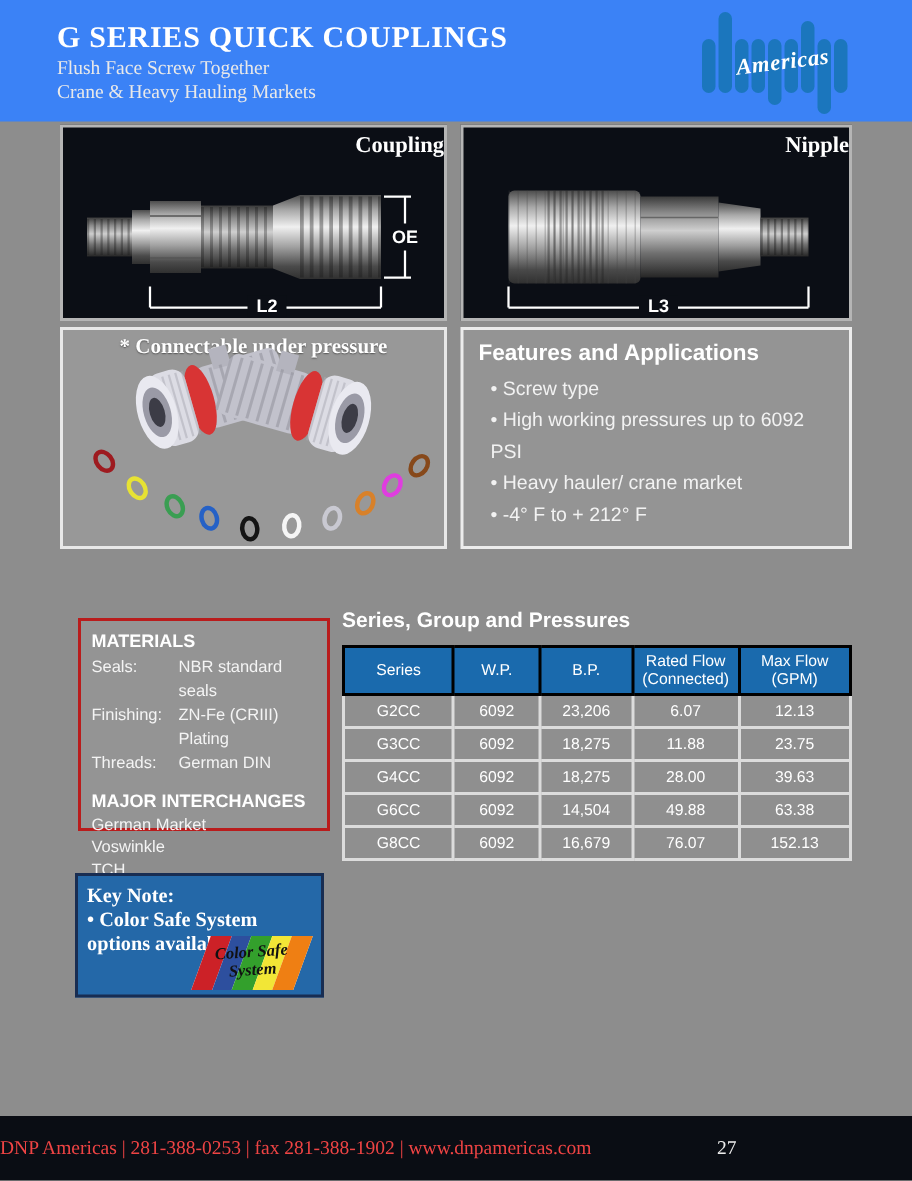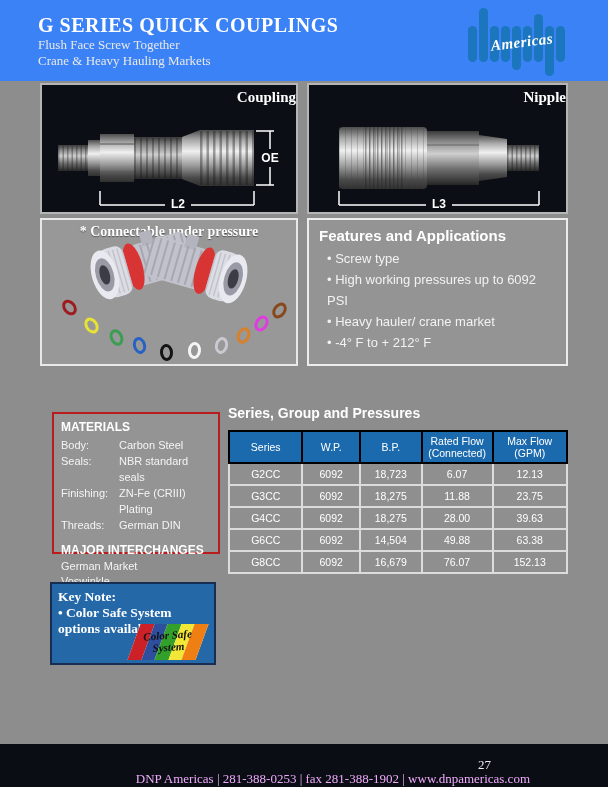--- a/index.html
+++ b/index.html
@@ -52,21 +52,21 @@
   .keynote{position:absolute;left:50px;top:582px;width:166px;height:83px;background:#2468a8;border:2px solid #182d52;box-sizing:border-box;padding:4px 6px;}
   .keynote .kt{color:#fff;font-family:"Liberation Serif",serif;font-weight:bold;font-size:13.5px;line-height:17px;}
   .keynote .kx{color:#fff;font-family:"Liberation Serif",serif;font-weight:bold;font-size:13.5px;line-height:16px;}
   .cs-logo{position:absolute;right:4px;bottom:3px;width:84px;height:36px;}
   .cs-stripes{position:absolute;left:8px;top:0;width:68px;height:36px;transform:skewX(-20deg);display:flex;background:#fff;}
   .cs-stripes div{flex:1;}
   .cs-text{position:absolute;left:0;top:5px;width:84px;text-align:center;color:#111;font-family:"Liberation Serif",serif;font-style:italic;font-size:11px;line-height:12px;font-weight:bold;transform:rotate(-4deg);}
 
   
   .footer{position:absolute;left:0;top:744px;width:608px;height:43px;background:#0a0d14;}
-  .footer .ftext{position:absolute;left:0;top:27px;width:530px;text-align:right;color:#f0abfc;font-family:"Liberation Serif",serif;font-size:13px;}
+  .footer .ftext{position:absolute;left:0;top:13px;width:530px;text-align:left;color:#ef4444;font-family:"Liberation Serif",serif;font-size:13px;}
   .footer .fpage{position:absolute;left:478px;top:13px;color:#ececec;font-family:"Liberation Serif",serif;font-size:13px;}
 </style>
 </head>
 <body>
 
 <div class="page">
 
   <svg width="0" height="0" style="position:absolute">
     <defs>
       <linearGradient id="gMetal" x1="0" y1="0" x2="0" y2="1">
@@ -210,24 +210,20 @@
       <li>Screw type</li>
       <li>High working pressures up to 6092 PSI</li>
       <li>Heavy hauler/ crane market</li>
       <li>-4° F to + 212° F</li>
     </ul>
   </div>
 
   <div class="materials">
     <div class="hd">MATERIALS</div>
     <div class="mrow">
-      <span class="lab">Body:</span>
-      <span>Carbon Steel</span>
-    </div>
-    <div class="mrow">
       <span class="lab">Seals:</span>
       <span>NBR standard seals</span>
     </div>
     <div class="mrow">
       <span class="lab">Finishing:</span>
       <span>ZN-Fe (CRIII) Plating</span>
     </div>
     <div class="mrow">
       <span class="lab">Threads:</span>
       <span>German DIN</span>
@@ -253,21 +249,21 @@
         <th><span>W.P.</span><br><span></span></th>
         <th><span>B.P.</span><br><span></span></th>
         <th><span>Rated Flow</span><br><span>(Connected)</span></th>
         <th><span>Max Flow</span><br><span>(GPM)</span></th>
       </tr>
     </thead>
     <tbody>
       <tr>
         <td>G2CC</td>
           <td>6092</td>
-          <td>18,723</td>
+          <td>23,206</td>
           <td>6.07</td>
           <td>12.13</td>
       </tr>
       <tr>
         <td>G3CC</td>
           <td>6092</td>
           <td>18,275</td>
           <td>11.88</td>
           <td>23.75</td>
       </tr>

